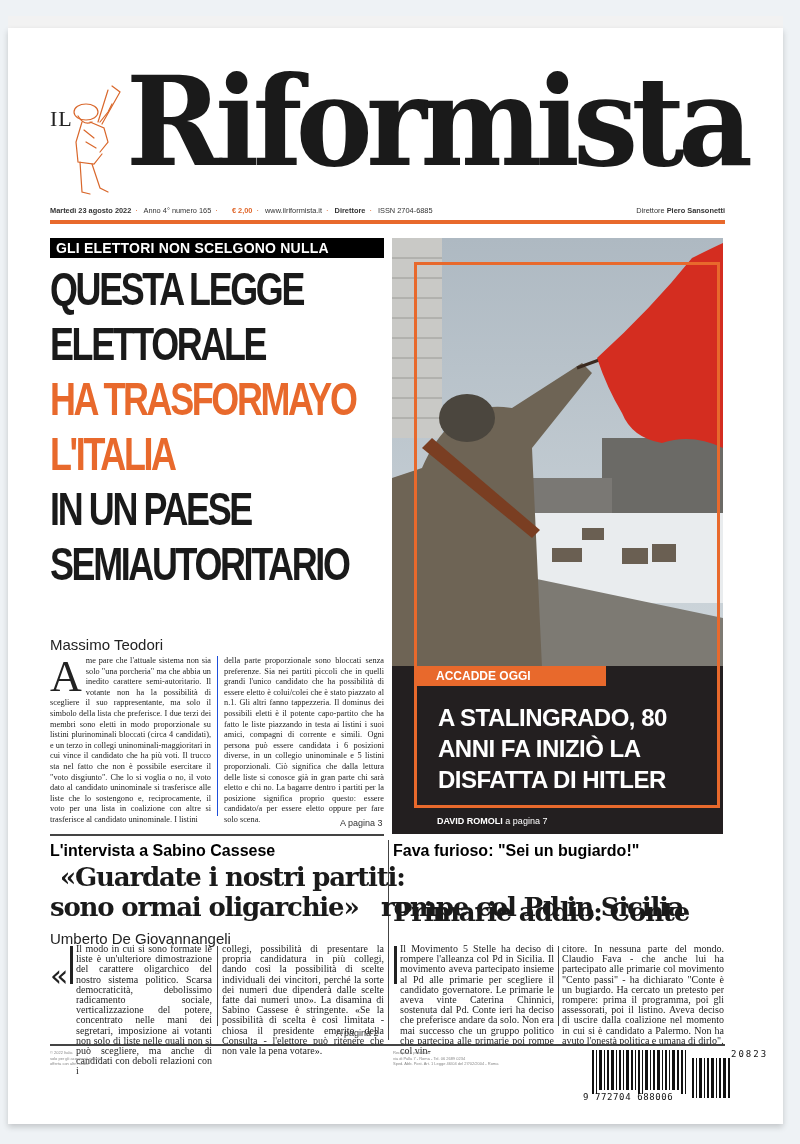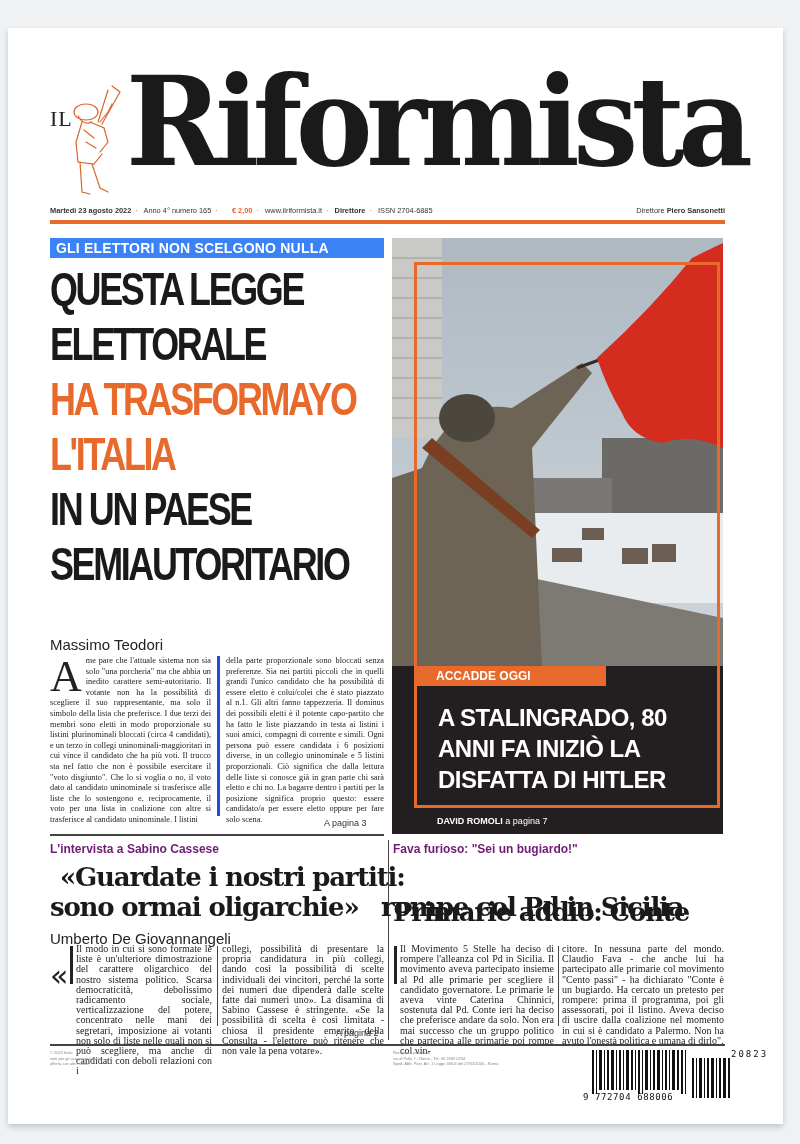--- a/index.html
+++ b/index.html
@@ -20,50 +20,50 @@
     font-size: 124px; letter-spacing: -7px; color: #1a1a1a; line-height: 1; transform: scaleX(0.93); transform-origin: left top;
   }
   .infobar { position: absolute; left: 50px; top: 206px; width: 675px; font-size: 7.4px; color: #333; display: flex; justify-content: space-between; }
   .infobar .sep { color: #e0662a; margin: 0 4px; }
   .infobar b { font-weight: bold; }
   .infobar .price { color: #e0662a; font-weight: bold; margin-left: 8px; }
   .orange-rule { position: absolute; left: 50px; top: 220px; width: 675px; height: 4px; background: #e8692c; }
 
   
   .kicker-bar {
-    position: absolute; left: 50px; top: 238px; width: 334px; height: 20px; background: #3b82f6;
+    position: absolute; left: 50px; top: 238px; width: 334px; height: 20px; background: #000000;
     color: #fff; font-weight: bold; font-size: 14px; padding: 2px 6px; letter-spacing: 0.2px; white-space: nowrap;
   }
   .headline { position: absolute; left: 50px; top: 262px; width: 340px; }
   .headline .line {
     font-family: "Liberation Sans", sans-serif; font-weight: bold; font-size: 46px; line-height: 55px;
     letter-spacing: -3px; transform: scaleX(0.78); transform-origin: left center; white-space: nowrap; color: #1a1a1a;
   }
   .headline .line.orange { color: #e8692c; }
   .byline { position: absolute; left: 50px; top: 636px; font-size: 15px; font-weight: normal; color: #222; }
   .body-cols { position: absolute; left: 50px; top: 656px; width: 334px; height: 160px; display: flex; }
   .col { font-family: "Liberation Serif", serif; font-size: 8.3px; line-height: 10.6px; color: #222; text-align: justify; hyphens: auto; }
   .col1 { width: 167px; padding-right: 6px; }
-  .col2 { width: 167px; padding-left: 6px; border-left: 3px solid #1d4ed8; }
+  .col2 { width: 167px; padding-left: 6px; border-left: 1px solid #1d4ed8; }
   .dropcap { float: left; font-family: "Liberation Serif", serif; font-size: 44px; line-height: 38px; margin-right: 4px; margin-top: 2px; }
   .page-ref { position: absolute; font-size: 9px; color: #333; }
   .rule-thick { position: absolute; height: 2px; background: #444; }
 
   
   .photo { position: absolute; left: 392px; top: 238px; width: 331px; height: 430px; overflow: hidden; }
   .photo svg { width: 100%; height: 100%; display: block; }
   .photo-frame { position: absolute; left: 414px; top: 262px; width: 306px; height: 546px; border: 3px solid #e8692c; pointer-events: none; }
   .feature-box { position: absolute; left: 392px; top: 666px; width: 331px; height: 168px; background: #231f20; }
   .accadde { position: absolute; left: 414px; top: 666px; width: 192px; height: 20px; background: #e8692c; color: #fff; font-weight: bold; font-size: 12px; padding: 3px 22px; }
   .feature-title { position: absolute; left: 438px; top: 702px; width: 280px; color: #fff; font-weight: bold; font-size: 24px; line-height: 31px; letter-spacing: -0.5px; }
   .feature-by { position: absolute; left: 437px; top: 816px; color: #fff; font-size: 9px; font-weight: bold; }
   .feature-by span { font-weight: bold; }
 
   
-  .section-kicker { position: absolute; color: #701a75; font-weight: bold; font-size: 12px; }
+  .section-kicker { position: absolute; color: #000000; font-weight: bold; font-size: 16px; }
   .serif-head { position: absolute; font-family: "DejaVu Serif", serif; font-weight: bold; color: #1a1a1a; font-size: 26px; line-height: 30px; letter-spacing: -1.2px; white-space: nowrap; }
   .vrule { position: absolute; width: 1px; background: #444; }
   .quote-mark { position: absolute; left: 50px; top: 958px; font-size: 30px; color: #222; font-family: "DejaVu Sans", sans-serif; }
   .bar-mark { position: absolute; width: 3px; background: #222; }
   .small-col { font-family: "Liberation Serif", serif; font-size: 10px; line-height: 10.2px; color: #222; text-align: justify; position: absolute; }
 
   
   .footer-small { position: absolute; font-size: 4px; line-height: 5.5px; color: #888; }
   .barcode { position: absolute; left: 590px; top: 1050px; width: 144px; height: 48px; }
   .barcode-num { position: absolute; left: 583px; top: 1092px; font-family: "DejaVu Sans Mono", monospace; font-size: 9px; color: #111; letter-spacing: 0.6px; }
@@ -118,21 +118,21 @@
   <div class="line">IN UN PAESE</div>
   <div class="line">SEMIAUTORITARIO</div>
 </div>
 <div class="byline">Massimo Teodori</div>
 <div class="body-cols">
   <div class="col col1">
     <span class="dropcap">A</span><span>me pare che l'attuale sistema non sia solo "una porcheria" ma che abbia un inedito carattere semi-autoritario. Il votante non ha la possibilità di scegliere il suo rappresentante, ma solo il simbolo della lista che preferisce. I due terzi dei membri sono eletti in modo proporzionale su listini plurinominali bloccati (circa 4 candidati), e un terzo in collegi uninominali-maggioritari in cui vince il candidato che ha più voti. Il trucco sta nel fatto che non è possibile esercitare il "voto disgiunto". Che lo si voglia o no, il voto dato al candidato uninominale si trasferisce alle liste che lo sostengono e, reciprocamente, il voto per una lista in coalizione con altre si trasferisce al candidato uninominale. I listini</span>
   </div>
   <div class="col col2">della parte proporzionale sono bloccati senza preferenze. Sia nei partiti piccoli che in quelli grandi l'unico candidato che ha possibilità di essere eletto è colui/colei che è stato piazzato al n.1. Gli altri fanno tappezzeria. Il dominus dei possibili eletti è il potente capo-partito che ha fatto le liste piazzando in testa ai listini i suoi amici, compagni di corrente e simili. Ogni persona può essere candidata i 6 posizioni diverse, in un collegio uninominale e 5 listini proporzionali. Ciò significa che dalla lettura delle liste si conosce già in gran parte chi sarà eletto e chi no. La bagarre dentro i partiti per la posizione significa proprio questo: essere candidato/a per essere eletto oppure per fare solo scena.</div>
 </div>
-<div class="page-ref" style="left:324px; top:818px;">A pagina 3</div>
+<div class="page-ref" style="left:340px; top:818px;">A pagina 3</div>
 <div class="rule-thick" style="left:50px; top:834px; width:334px;"></div>
 
 <div class="photo">
   <svg viewBox="0 0 331 430" preserveAspectRatio="none">
     <defs>
       <linearGradient id="sky" x1="0" y1="0" x2="0" y2="1">
         <stop offset="0" stop-color="#aeb9c2"></stop>
           <stop offset="1" stop-color="#cfd7dc"></stop>
       </linearGradient>
     </defs>

